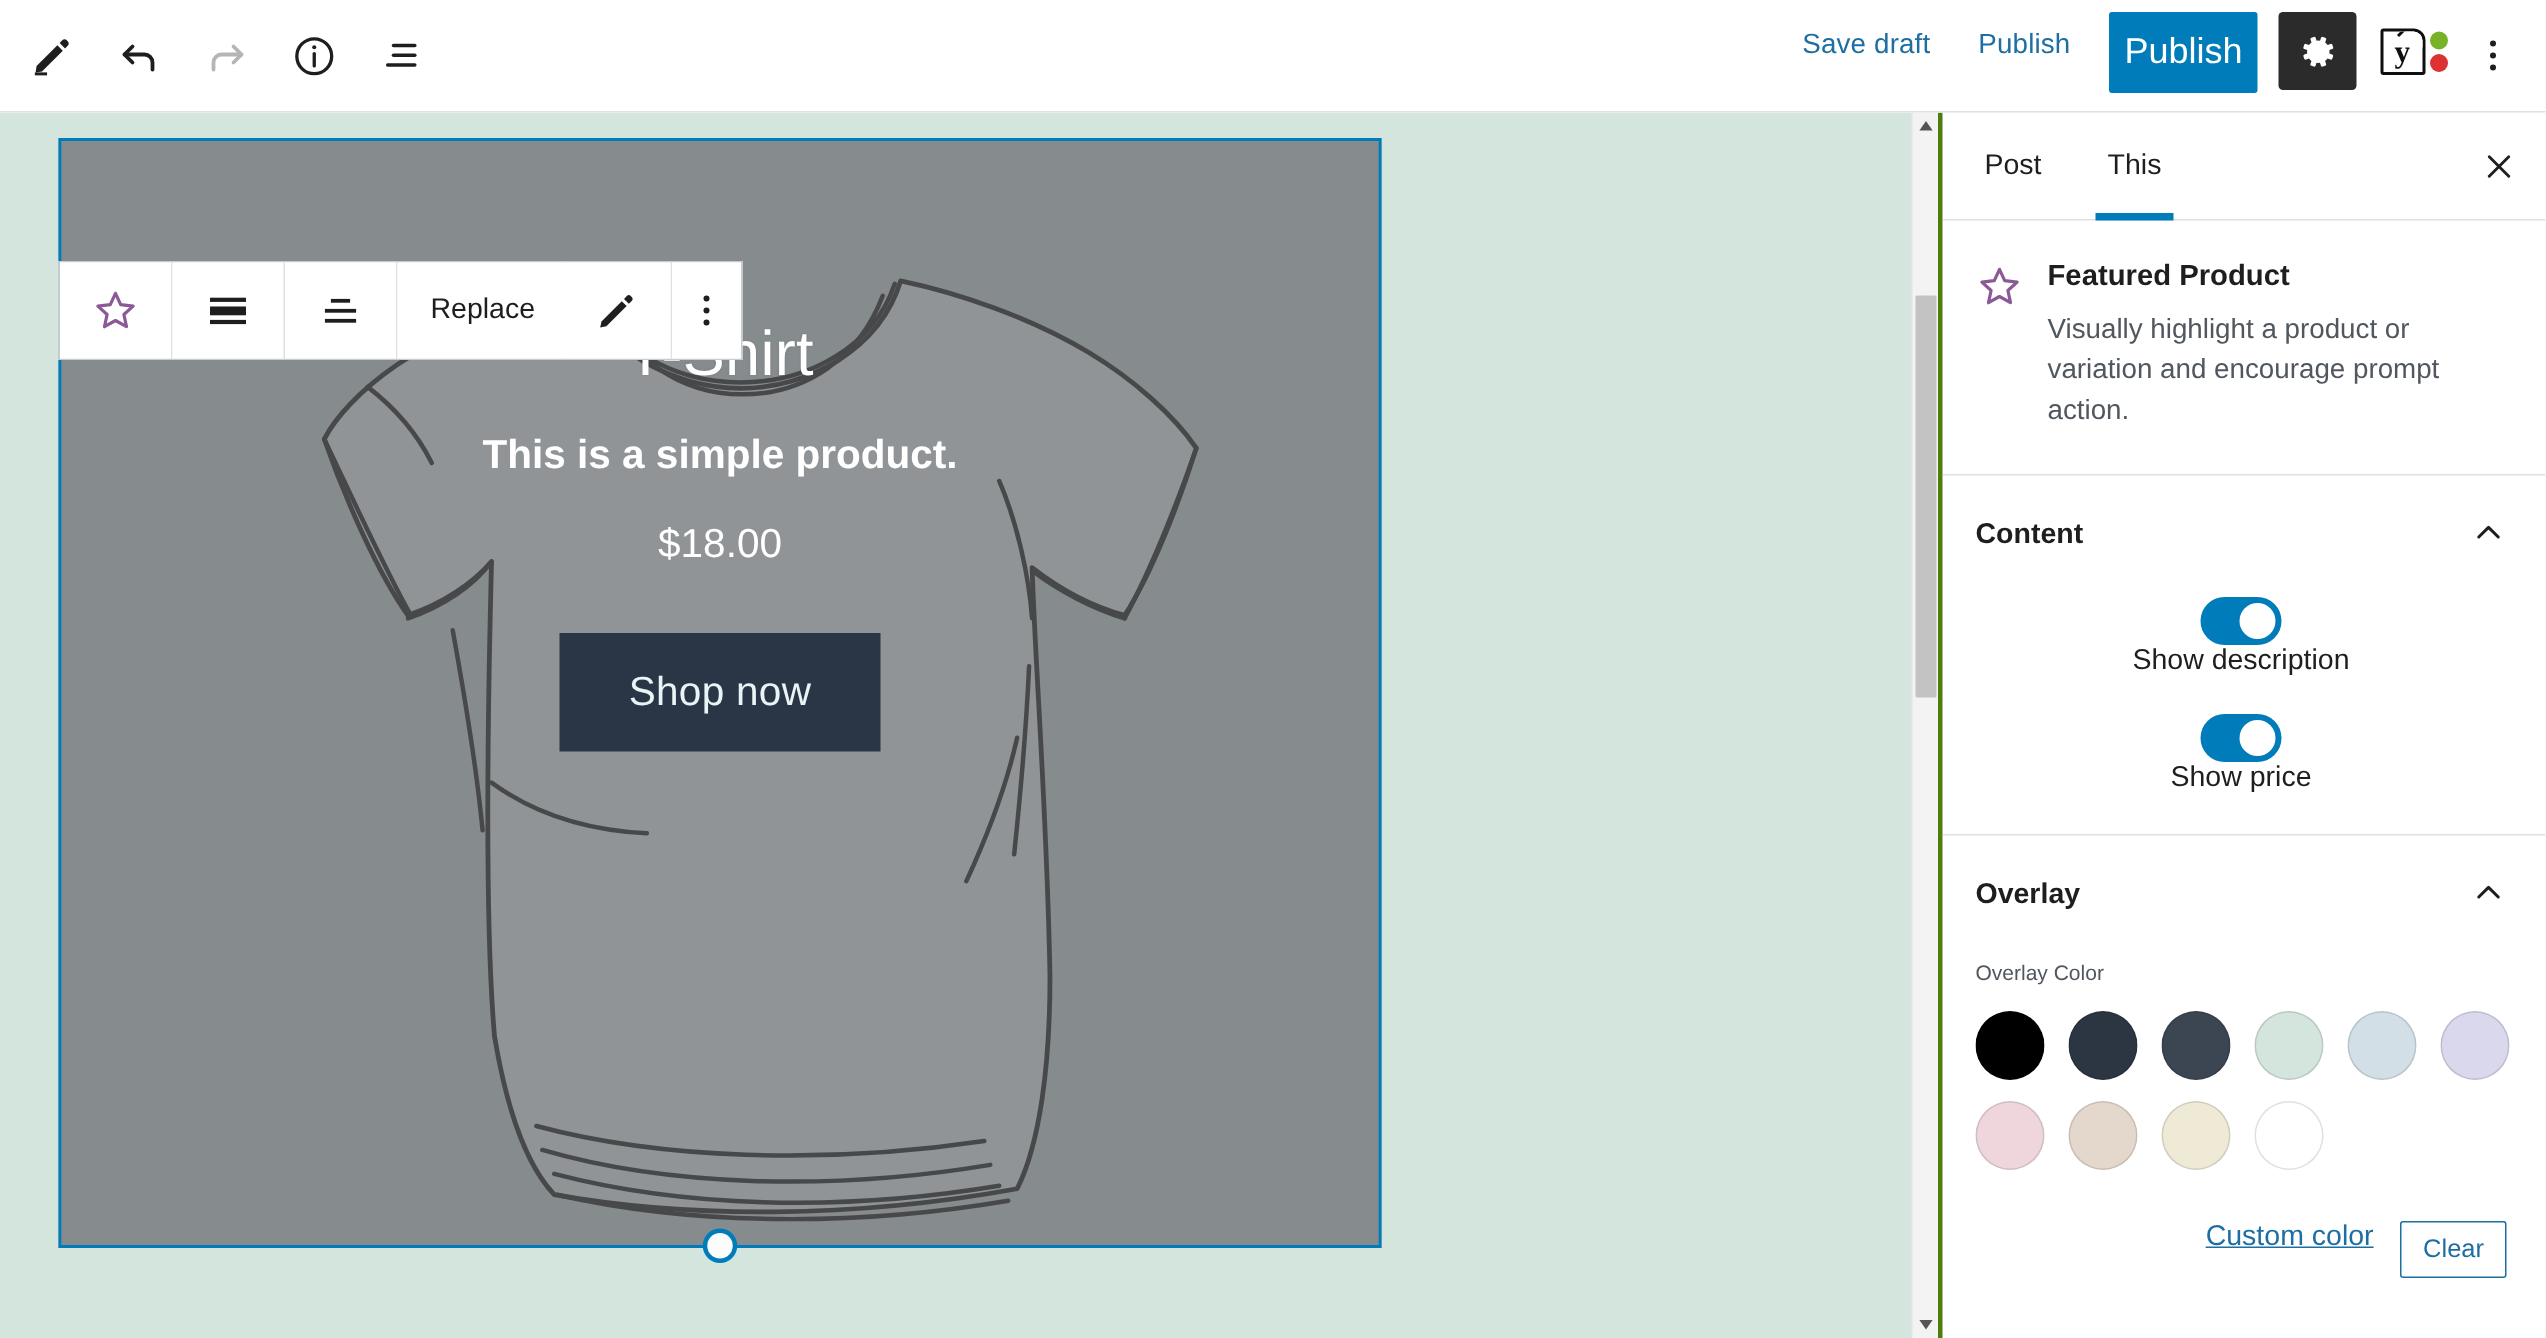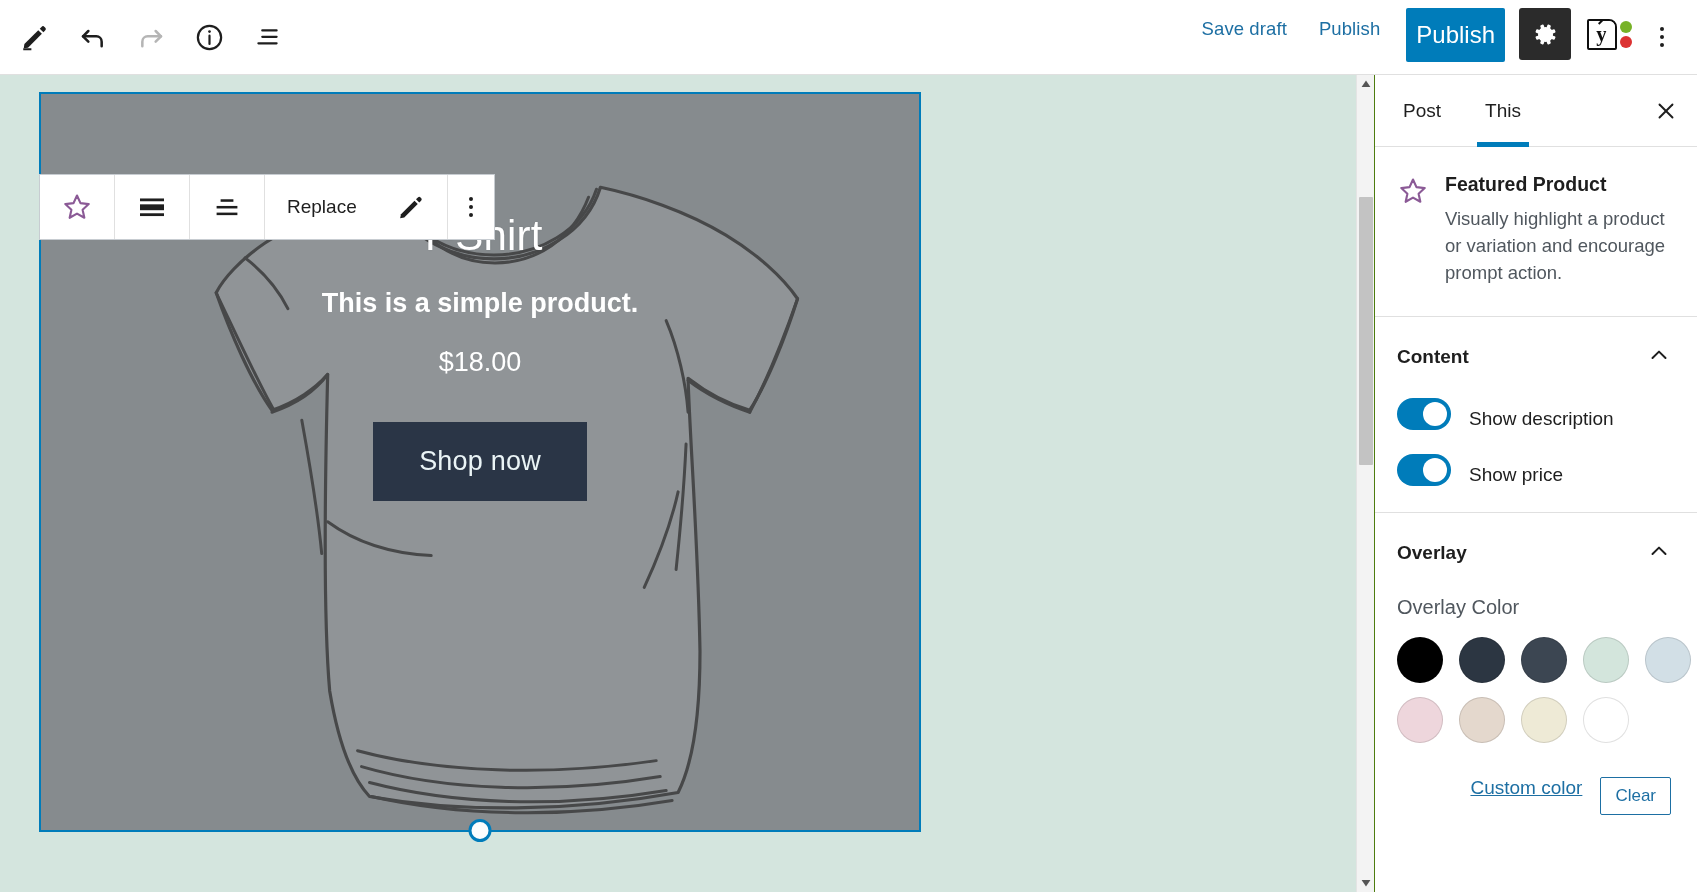--- a/index.html
+++ b/index.html
@@ -159,22 +159,22 @@
   }
   .canvas-scrollbar .track-arrow.up { top: 0; }
   .canvas-scrollbar .track-arrow.down { bottom: 0; }
   .canvas-scrollbar .thumb {
     position: absolute; left: 2px; width: 14px; top: 122px; height: 268px;
     background: #c3c3c3; border-radius: 1px; cursor: grab;
   }
 
   
   .sidebar {
-    width: 323px; flex-shrink: 0; background: #fff;
-    border-left: 1px solid #4d7c0f;
+    width: 405px; flex-shrink: 0; background: #fff;
+    border-left: 3px solid #4d7c0f;
     display: flex; flex-direction: column; overflow: hidden;
   }
   .sb-tabs {
     height: 72px; display: flex; align-items: stretch;
     border-bottom: 1px solid #e0e0e0; position: relative; padding-left: 6px;
   }
   .sb-tab {
     background: transparent; border: none; cursor: pointer;
     font-size: 19px; color: #1e1e1e; padding: 0 22px;
     font-family: "Liberation Sans", sans-serif; position: relative;
@@ -194,32 +194,32 @@
   .sb-block-desc { font-size: 18.5px; line-height: 1.45; color: #50575e; }
 
   .sb-panel { border-top: 1px solid #e0e0e0; padding: 22px 26px 26px 22px; }
   .sb-panel-head {
     display: flex; align-items: center; justify-content: space-between;
     background: transparent; border: none; cursor: pointer; width: 100%;
     padding: 4px 0 4px 0;
   }
   .sb-panel-title { font-size: 19px; font-weight: 700; color: #1e1e1e; }
 
-  .toggle-row { display: flex; align-items: flex-end; gap: 18px; margin-top: 24px; }
+  .toggle-row { display: flex; align-items: center; gap: 0; margin-top: 24px; flex-direction: column; }
   .toggle {
     width: 54px; height: 32px; border-radius: 16px; background: #007cba;
     position: relative; border: none; cursor: pointer; flex-shrink: 0;
   }
   .toggle .knob {
     position: absolute; top: 4px; left: 26px;
     width: 24px; height: 24px; border-radius: 50%; background: #fff;
   }
   .toggle-label { font-size: 19px; color: #1e1e1e; }
 
-  .overlay-color-label { font-size: 20px; color: #50575e; margin-top: 26px; }
+  .overlay-color-label { font-size: 14px; color: #50575e; margin-top: 26px; }
   .swatch-grid {
     display: grid; grid-template-columns: repeat(6, 1fr);
     gap: 14px 16px; margin-top: 18px; max-width: 372px;
   }
   .swatch {
     width: 46px; height: 46px; border-radius: 50%;
     border: 1px solid rgba(0,0,0,.12); cursor: pointer; padding: 0;
   }
   .color-actions {
     display: flex; align-items: flex-start; justify-content: flex-end;

